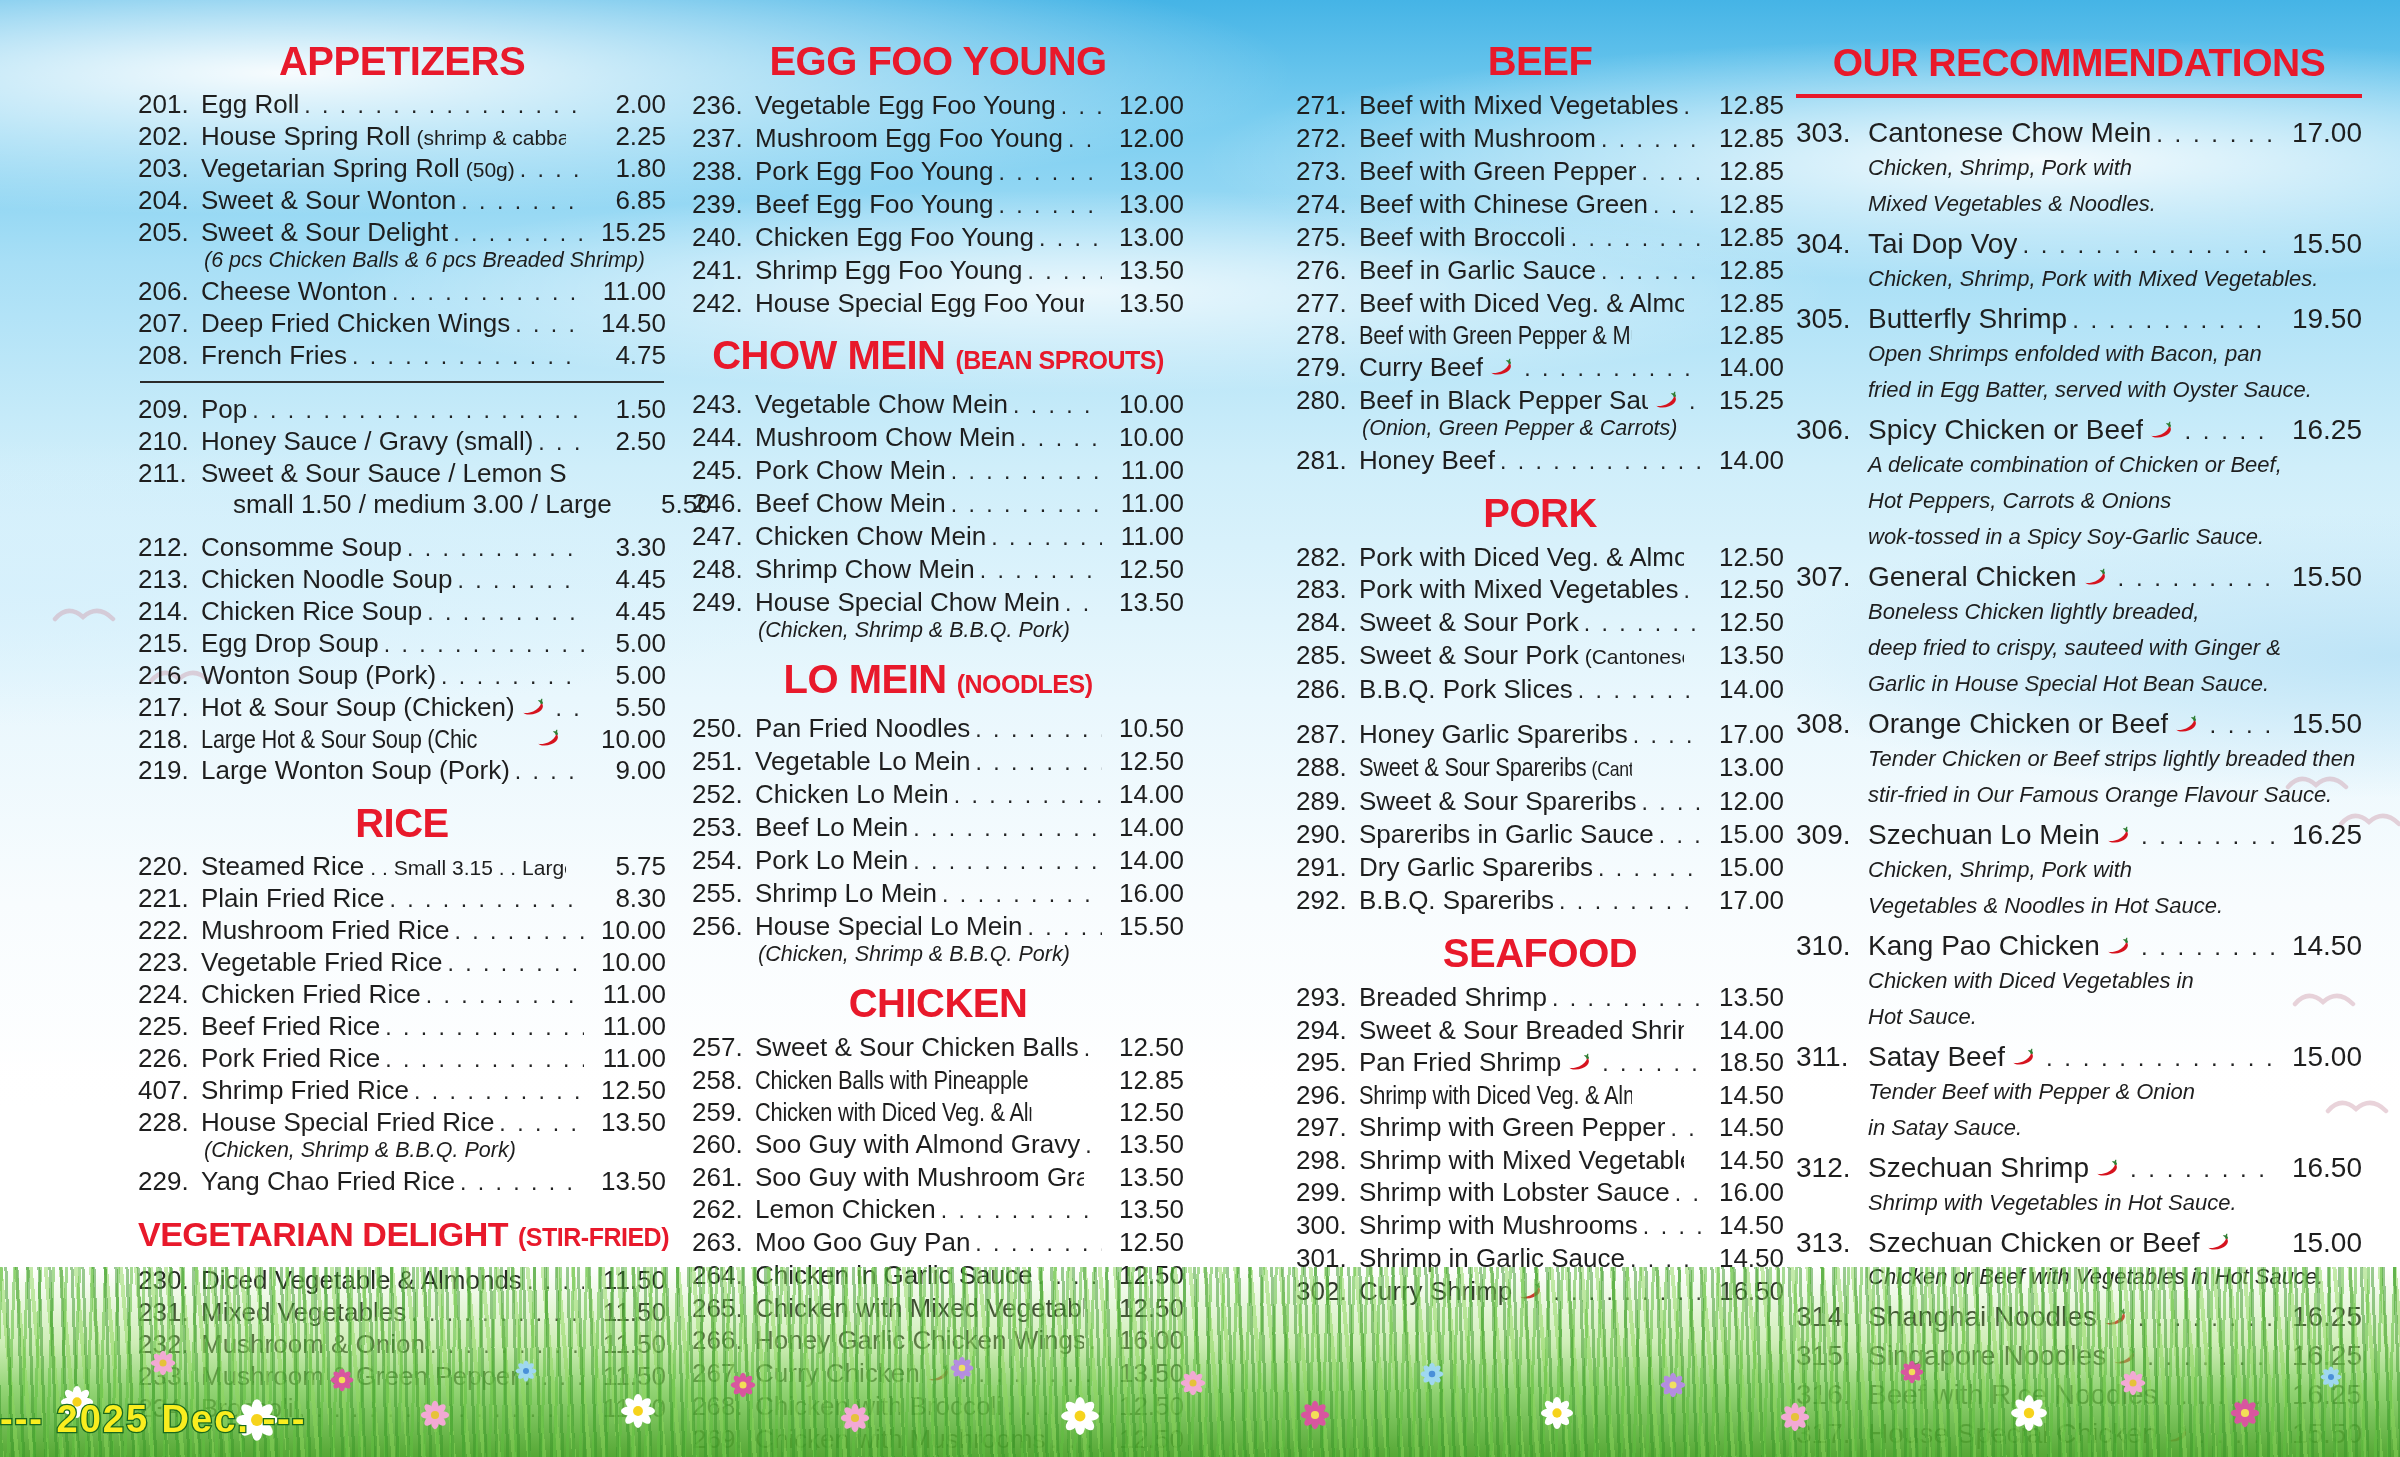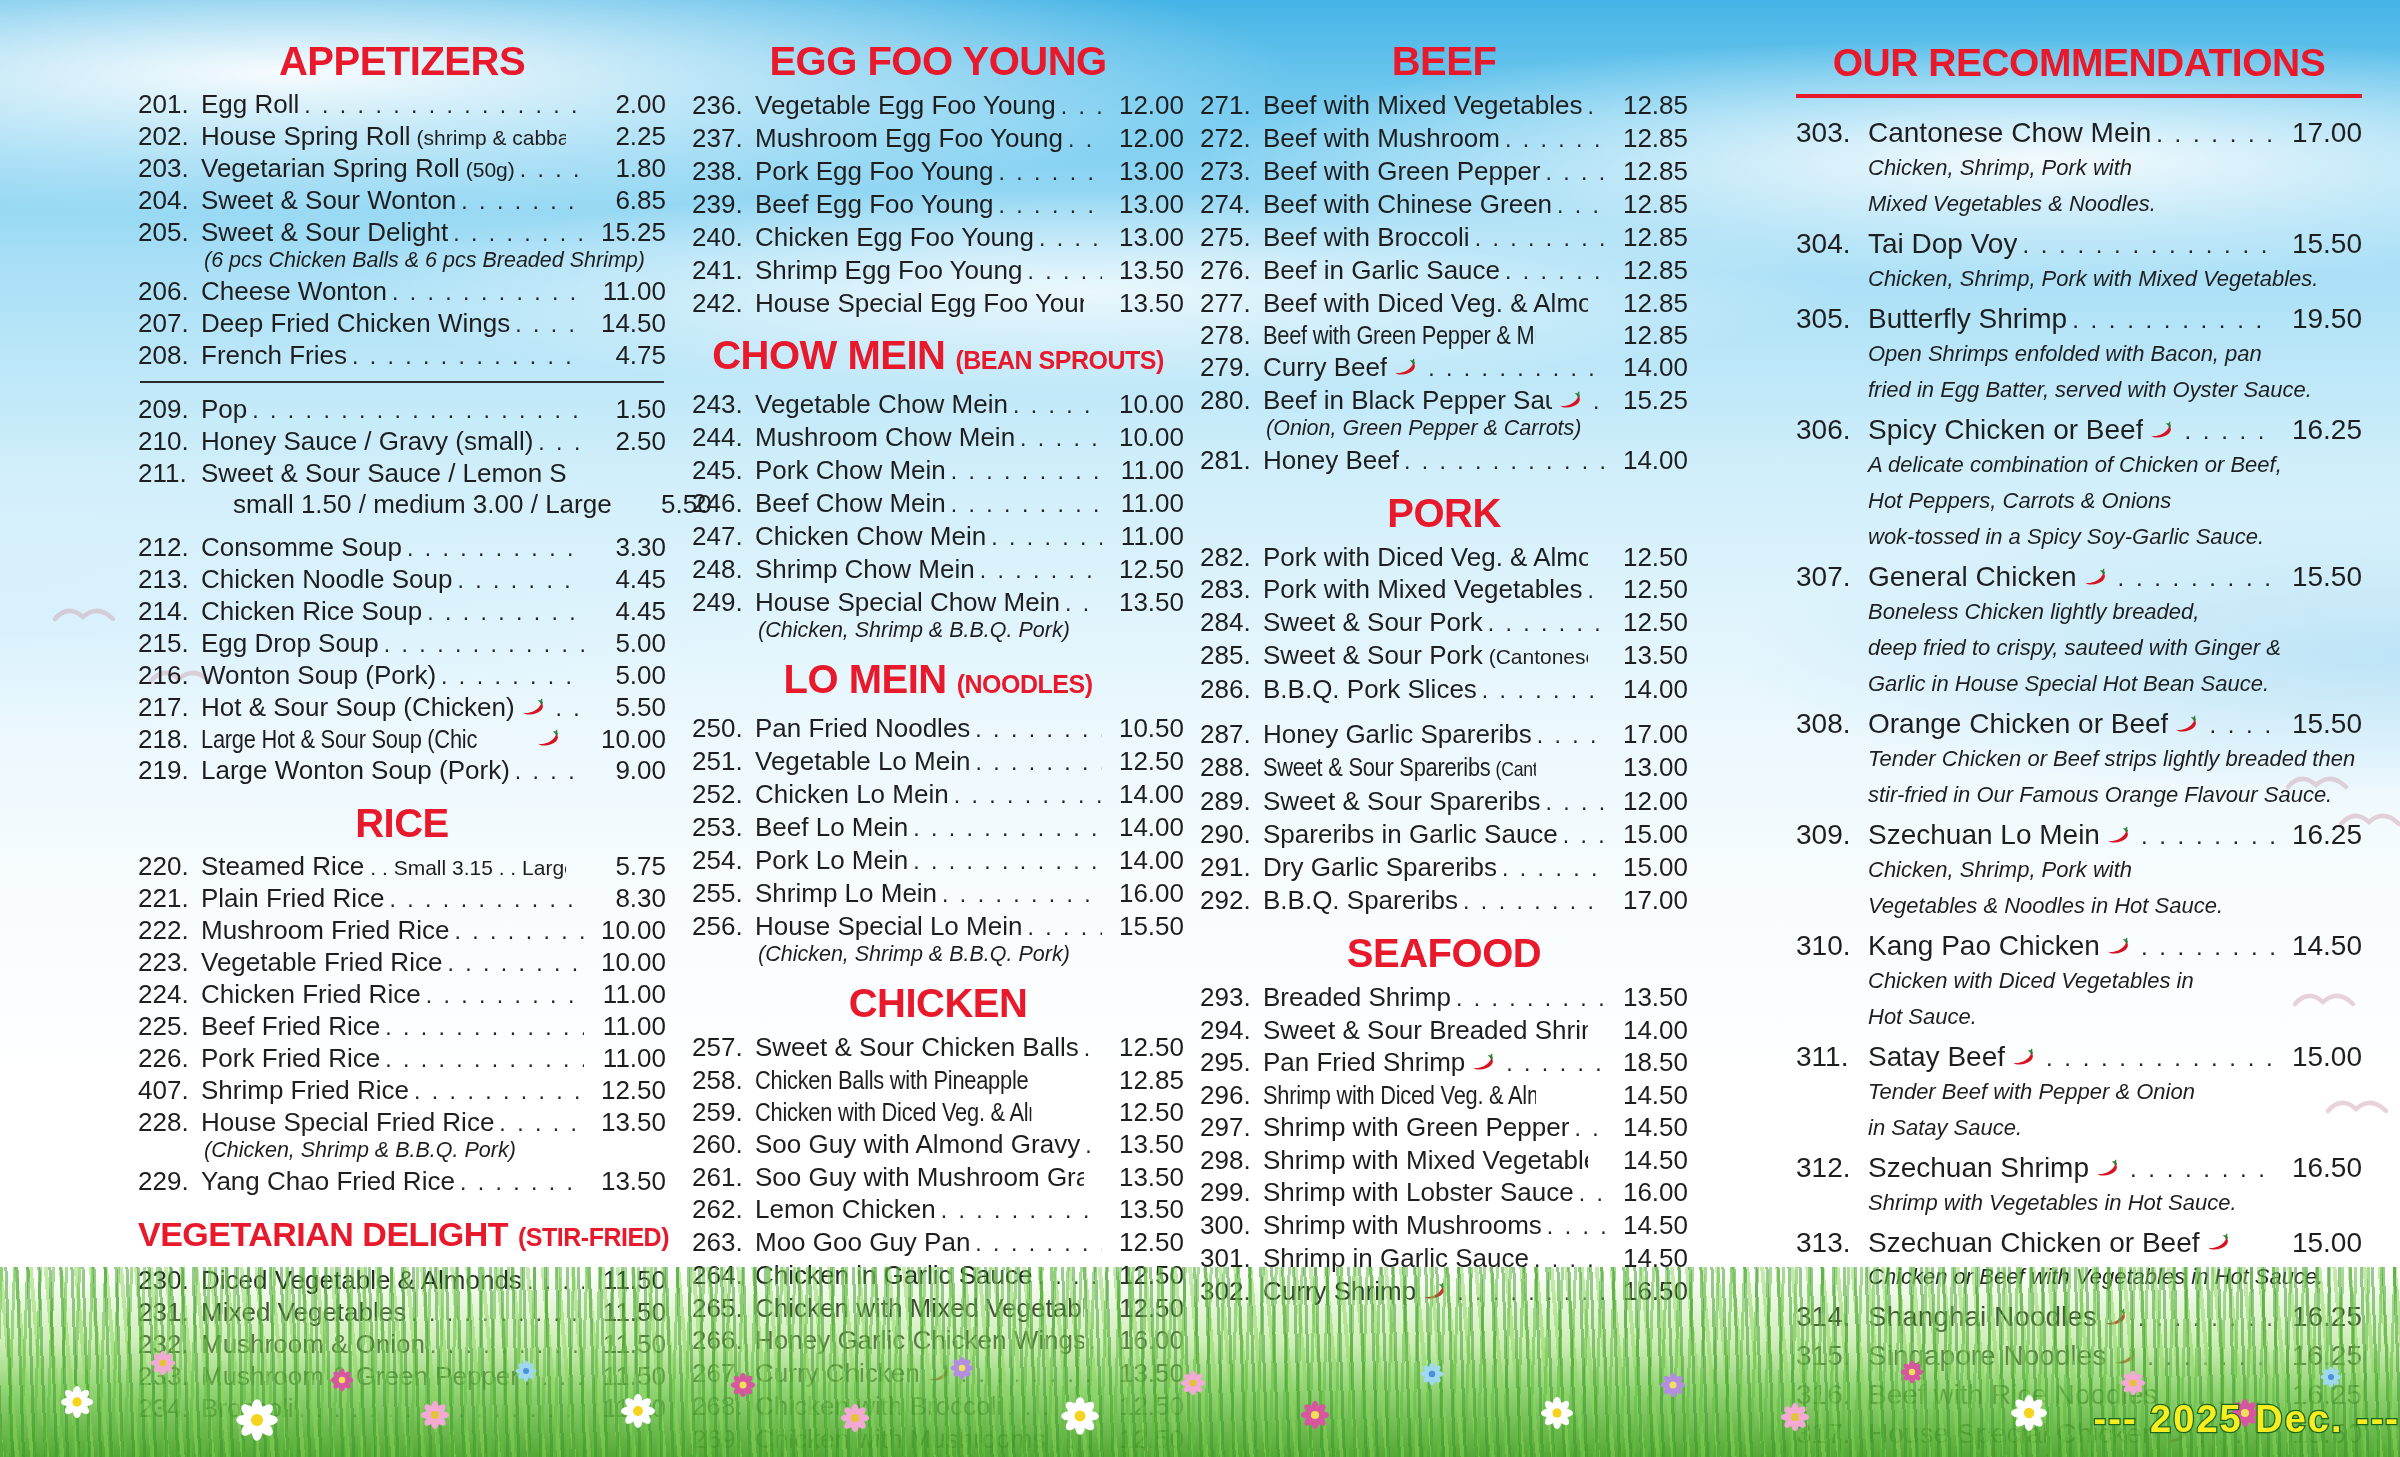--- a/index.html
+++ b/index.html
@@ -10,21 +10,21 @@
       radial-gradient(50% 12% at 85% 11%, rgba(255,255,255,.9), rgba(255,255,255,0) 70%),
       radial-gradient(45% 10% at 45% 20%, rgba(255,255,255,.75), rgba(255,255,255,0) 70%),
       radial-gradient(40% 14% at 100% 45%, rgba(185,226,246,.9), rgba(255,255,255,0) 70%),
       radial-gradient(50% 14% at 0% 40%, rgba(214,240,252,.9), rgba(255,255,255,0) 70%),
       linear-gradient(180deg,#45b4e6 0%,#79cdf0 8%,#a8dff6 18%,#cfeefa 32%,#e9f7fd 48%,#f8fcfe 62%,#ffffff 76%,#ffffff 100%); text-decoration: underline;}
   .band{position:absolute;left:0;top:1040px;width:100%;height:130px;z-index:1;
     background:linear-gradient(rgba(255,255,255,0),rgba(255,255,255,.85) 30%,rgba(255,255,255,.85) 70%,rgba(255,255,255,0));}
   .col{position:absolute;top:34px;font-size:26px;z-index:2;}
   #col0{left:138px;width:528px;}
   #col1{left:692px;width:492px;}
-  #col2{left:1200px;width:488px;}
+  #col2{left:1296px;width:488px;}
   #col3{left:1796px;top:40px;width:566px;}
   .section{margin-bottom:14px;}
   .stitle{text-align:center;font-weight:bold;color:#e8192b;font-size:40px;line-height:46px;margin:4px 0 6px;white-space:nowrap;letter-spacing:-.5px;}
   .ssuffix{font-size:25px;margin-left:10px;}
   #secs0 .section:last-child .stitle{font-size:34px;}
   .row{display:flex;align-items:baseline;line-height:30px;margin:0 0 2px;}
   #col0 .row{line-height:29px;}
   .num{flex:0 0 63px;}
   .nm{white-space:nowrap;min-width:0;flex-shrink:1;overflow:hidden;}
   .condensed{transform:scaleX(.84);transform-origin:left center;letter-spacing:-.3px;}
@@ -42,21 +42,21 @@
   .rec .leader{font-size:24px;}
   .rec .desc{font-style:italic;font-size:22px;line-height:26px;margin:0 0 10px 72px;}
   #grass{position:absolute;left:0;bottom:0;width:100%;height:190px;z-index:3;
     background:
       repeating-linear-gradient(88deg, rgba(56,150,40,.5) 0 3px, rgba(255,255,255,0) 3px 11px),
       repeating-linear-gradient(92deg, rgba(96,190,64,.55) 0 3px, rgba(255,255,255,0) 3px 13px),
       repeating-linear-gradient(85deg, rgba(140,214,92,.5) 0 4px, rgba(255,255,255,0) 4px 15px),
       linear-gradient(to top, rgba(76,163,42,.95) 0%, rgba(118,200,80,.8) 35%, rgba(158,220,110,.5) 60%, rgba(255,255,255,0) 100%);}
   .flower{position:absolute;z-index:4;}
   .bird{position:absolute;z-index:1;opacity:.45;}
-  #footer-date{position:absolute;left:0;right:0;bottom:16px;text-align:right;z-index:5;
+  #footer-date{position:absolute;left:0;right:0;bottom:16px;text-align:left;z-index:5;
     font-size:38px;font-weight:bold;letter-spacing:2px;color:#f9ed1f;
     -webkit-text-stroke:2.5px #18691f;paint-order:stroke fill;}
 </style>
 </head>
 <body>
 
 <div id="page">
   <div class="band"></div>
   <div class="col" id="col0">
       <div id="secs0">

